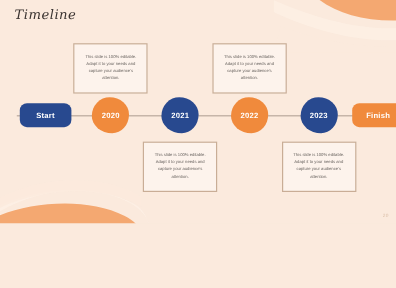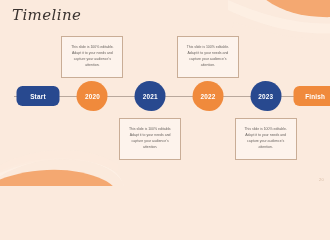--- a/index.html
+++ b/index.html
@@ -41,21 +41,21 @@
   }
   .deco svg { display: block; width: 100%; height: 100%; }
 
   
   #title {
     position: absolute;
     left: 12px;
     top: 6px;
     font-family: "DejaVu Serif", serif;
     font-style: italic;
-    font-size: 15px;
+    font-size: 11px;
     letter-spacing: 0.4px;
     color: #3a3330;
     white-space: nowrap;
   }
 
   
   #axis {
     position: absolute;
     left: 14px;
     top: 96px;

